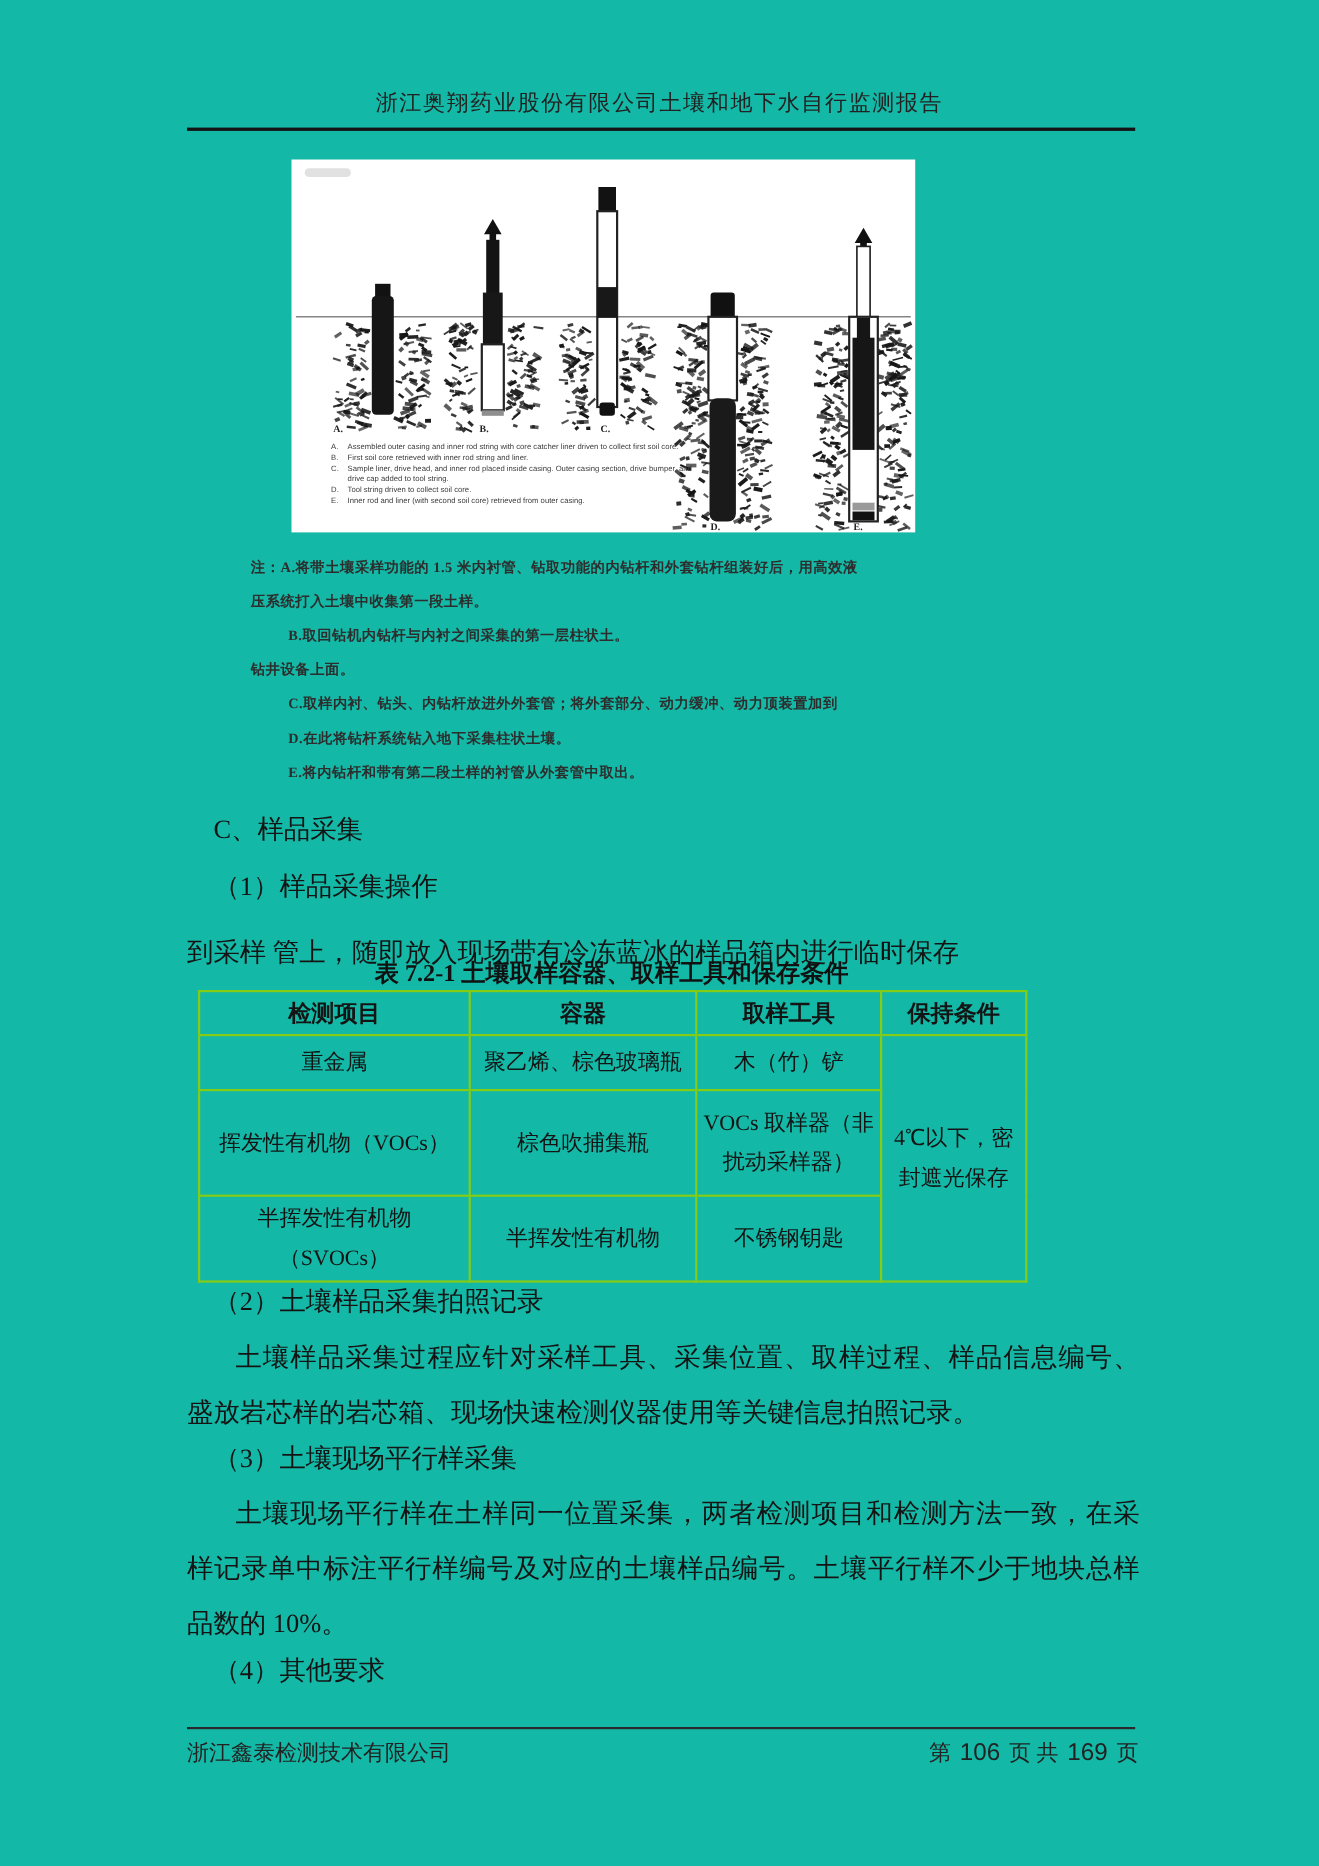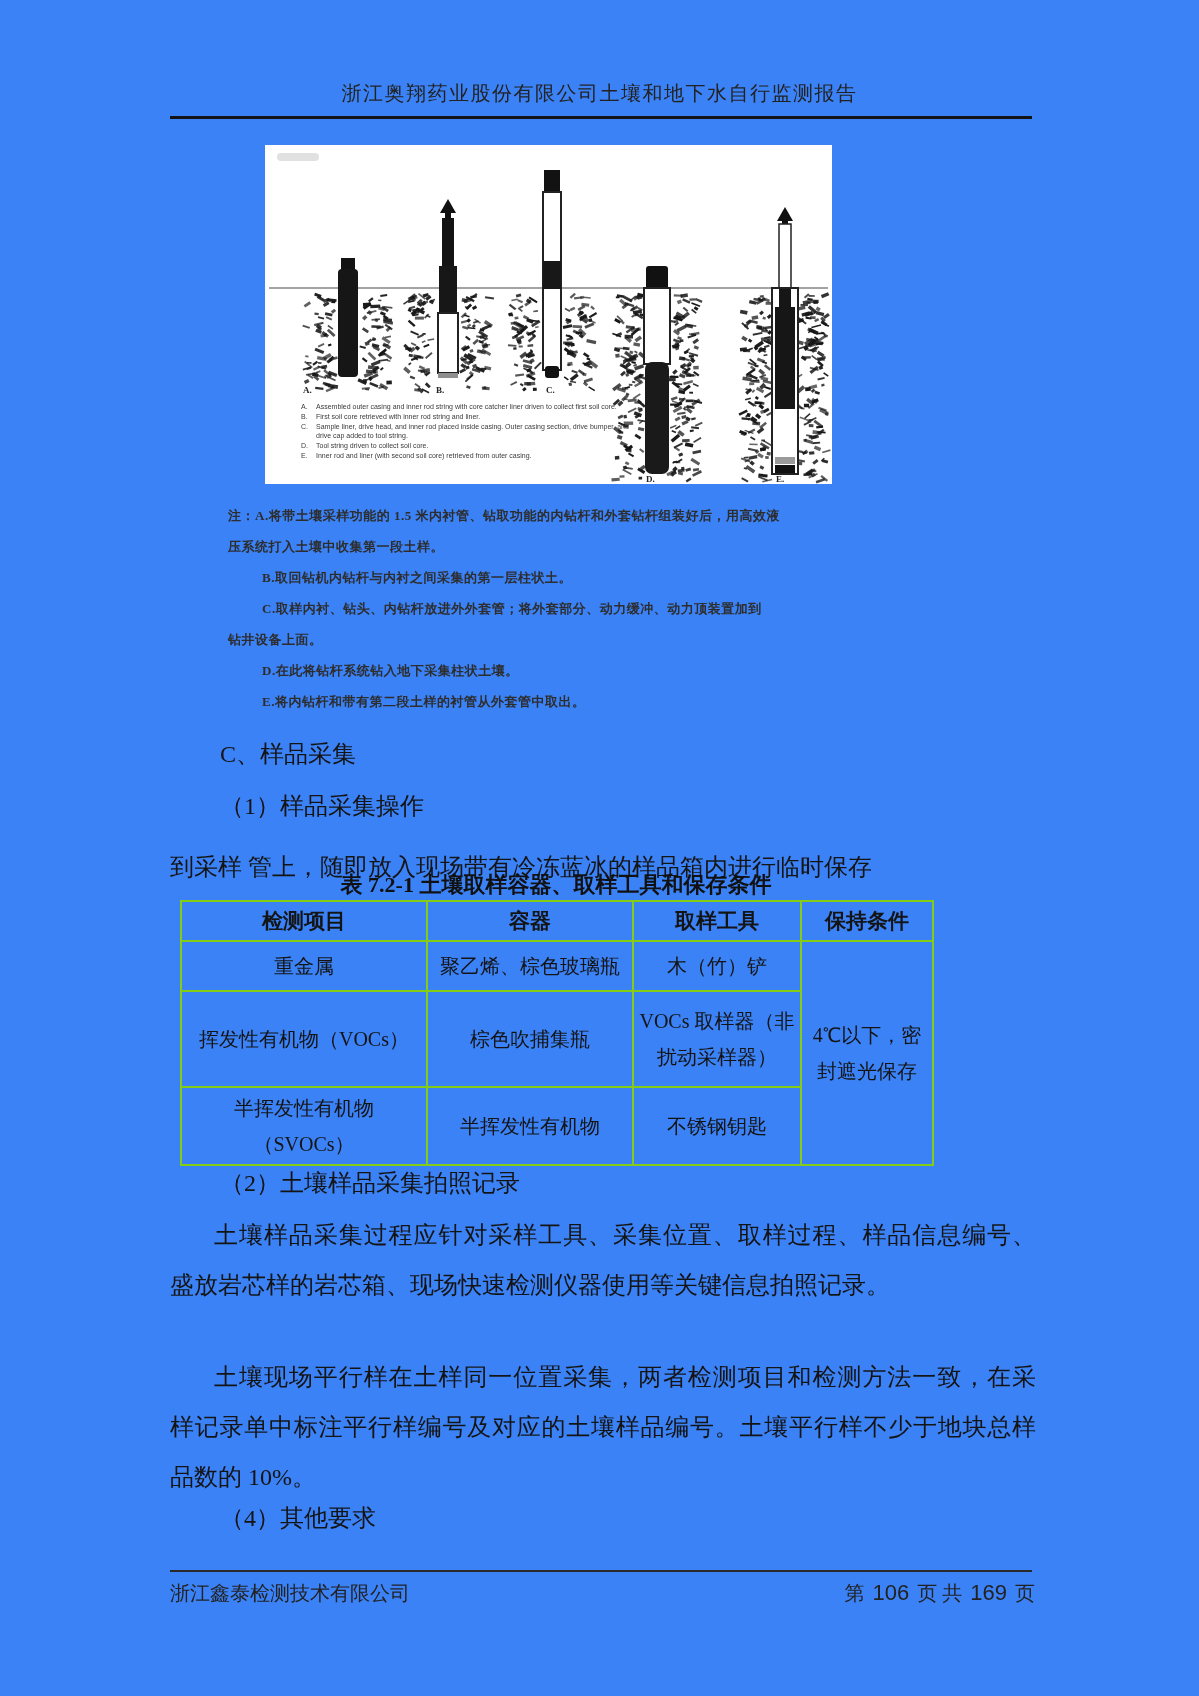--- a/index.html
+++ b/index.html
@@ -1,20 +1,20 @@
 <!DOCTYPE html>
 <html><head>
 <meta charset="utf-8">
 <style>
   html,body{margin:0;padding:0;background:#e9e9e9;}
   #page{
     position:relative;
     width:1199px;height:1696px;
     margin:0 auto;
-    background:#3b82f6;
+    background:#14b8a6;
     font-family:"Liberation Serif","DejaVu Serif",serif;
     color:#1b1b1b;
     overflow:hidden;
   }
   
   .header-title{
     position:absolute;left:0;top:80px;width:100%;
     text-align:center;font-size:20px;letter-spacing:1.5px;color:#222;
   }
   .header-rule{
@@ -38,21 +38,21 @@
   .tool-label{font-family:"Liberation Serif",serif;font-weight:bold;}
   
   .notes{
     position:absolute;left:228px;top:500px;width:668px;
     font-size:13px;line-height:31px;font-weight:bold;color:#2d2d2d;
     letter-spacing:.5px;
   }
   .notes .nline{white-space:nowrap;}
   .notes .ind{padding-left:34px;}
   
-  .h-block{position:absolute;left:220px;font-size:24px;color:#141414;white-space:nowrap;}
+  .h-block{position:absolute;left:194px;font-size:24px;color:#141414;white-space:nowrap;}
   .para{
     position:absolute;left:170px;width:866px;
     font-size:24px;line-height:50px;color:#141414;
   }
   .para .pline{text-align:justify;}
   .para .pline.full{text-align-last:justify;}
   .para .pline.first{padding-left:44px;}
   
   .tbl-caption{
     position:absolute;left:180px;top:870px;width:752px;
@@ -980,22 +980,22 @@
         <span class="lt">E.</span>
         <span class="tx">Inner rod and liner (with second soil core) retrieved from outer casing.</span>
       </div>
     </div>
   </div>
 
   <div class="notes">
     <div class="nline">注：A.将带土壤采样功能的 1.5 米内衬管、钻取功能的内钻杆和外套钻杆组装好后，用高效液</div>
     <div class="nline">压系统打入土壤中收集第一段土样。</div>
     <div class="nline ind">B.取回钻机内钻杆与内衬之间采集的第一层柱状土。</div>
+    <div class="nline">钻井设备上面。</div>
     <div class="nline ind">C.取样内衬、钻头、内钻杆放进外外套管；将外套部分、动力缓冲、动力顶装置加到</div>
-    <div class="nline">钻井设备上面。</div>
     <div class="nline ind">D.在此将钻杆系统钻入地下采集柱状土壤。</div>
     <div class="nline ind">E.将内钻杆和带有第二段土样的衬管从外套管中取出。</div>
   </div>
 
   <div class="h-block" style="top:738px;">C、样品采集</div>
   <div class="h-block" style="top:790px;">（1）样品采集操作</div>
 
   <div class="para" style="top:842px;">
     <div class="pline">到采样 管上，随即放入现场带有冷冻蓝冰的样品箱内进行临时保存</div>
   </div>
@@ -1033,20 +1033,21 @@
     </tr>
   </tbody>
     </table>
 
   <div class="h-block" style="top:1167px;">（2）土壤样品采集拍照记录</div>
   <div class="para" style="top:1210px;">
     <div class="pline first full">土壤样品采集过程应针对采样工具、采集位置、取样过程、样品信息编号、</div>
     <div class="pline">盛放岩芯样的岩芯箱、现场快速检测仪器使用等关键信息拍照记录。</div>
   </div>
 
+  <div class="h-block" style="top:1310px;">（3）土壤现场平行样采集</div>
   <div class="para" style="top:1352px;">
     <div class="pline first full">土壤现场平行样在土样同一位置采集，两者检测项目和检测方法一致，在采</div>
     <div class="pline full">样记录单中标注平行样编号及对应的土壤样品编号。土壤平行样不少于地块总样</div>
     <div class="pline">品数的 10%。</div>
   </div>
 
   <div class="h-block" style="top:1502px;">（4）其他要求</div>
 
   <div class="footer-rule"></div>
   <div class="footer-left">浙江鑫泰检测技术有限公司</div>

